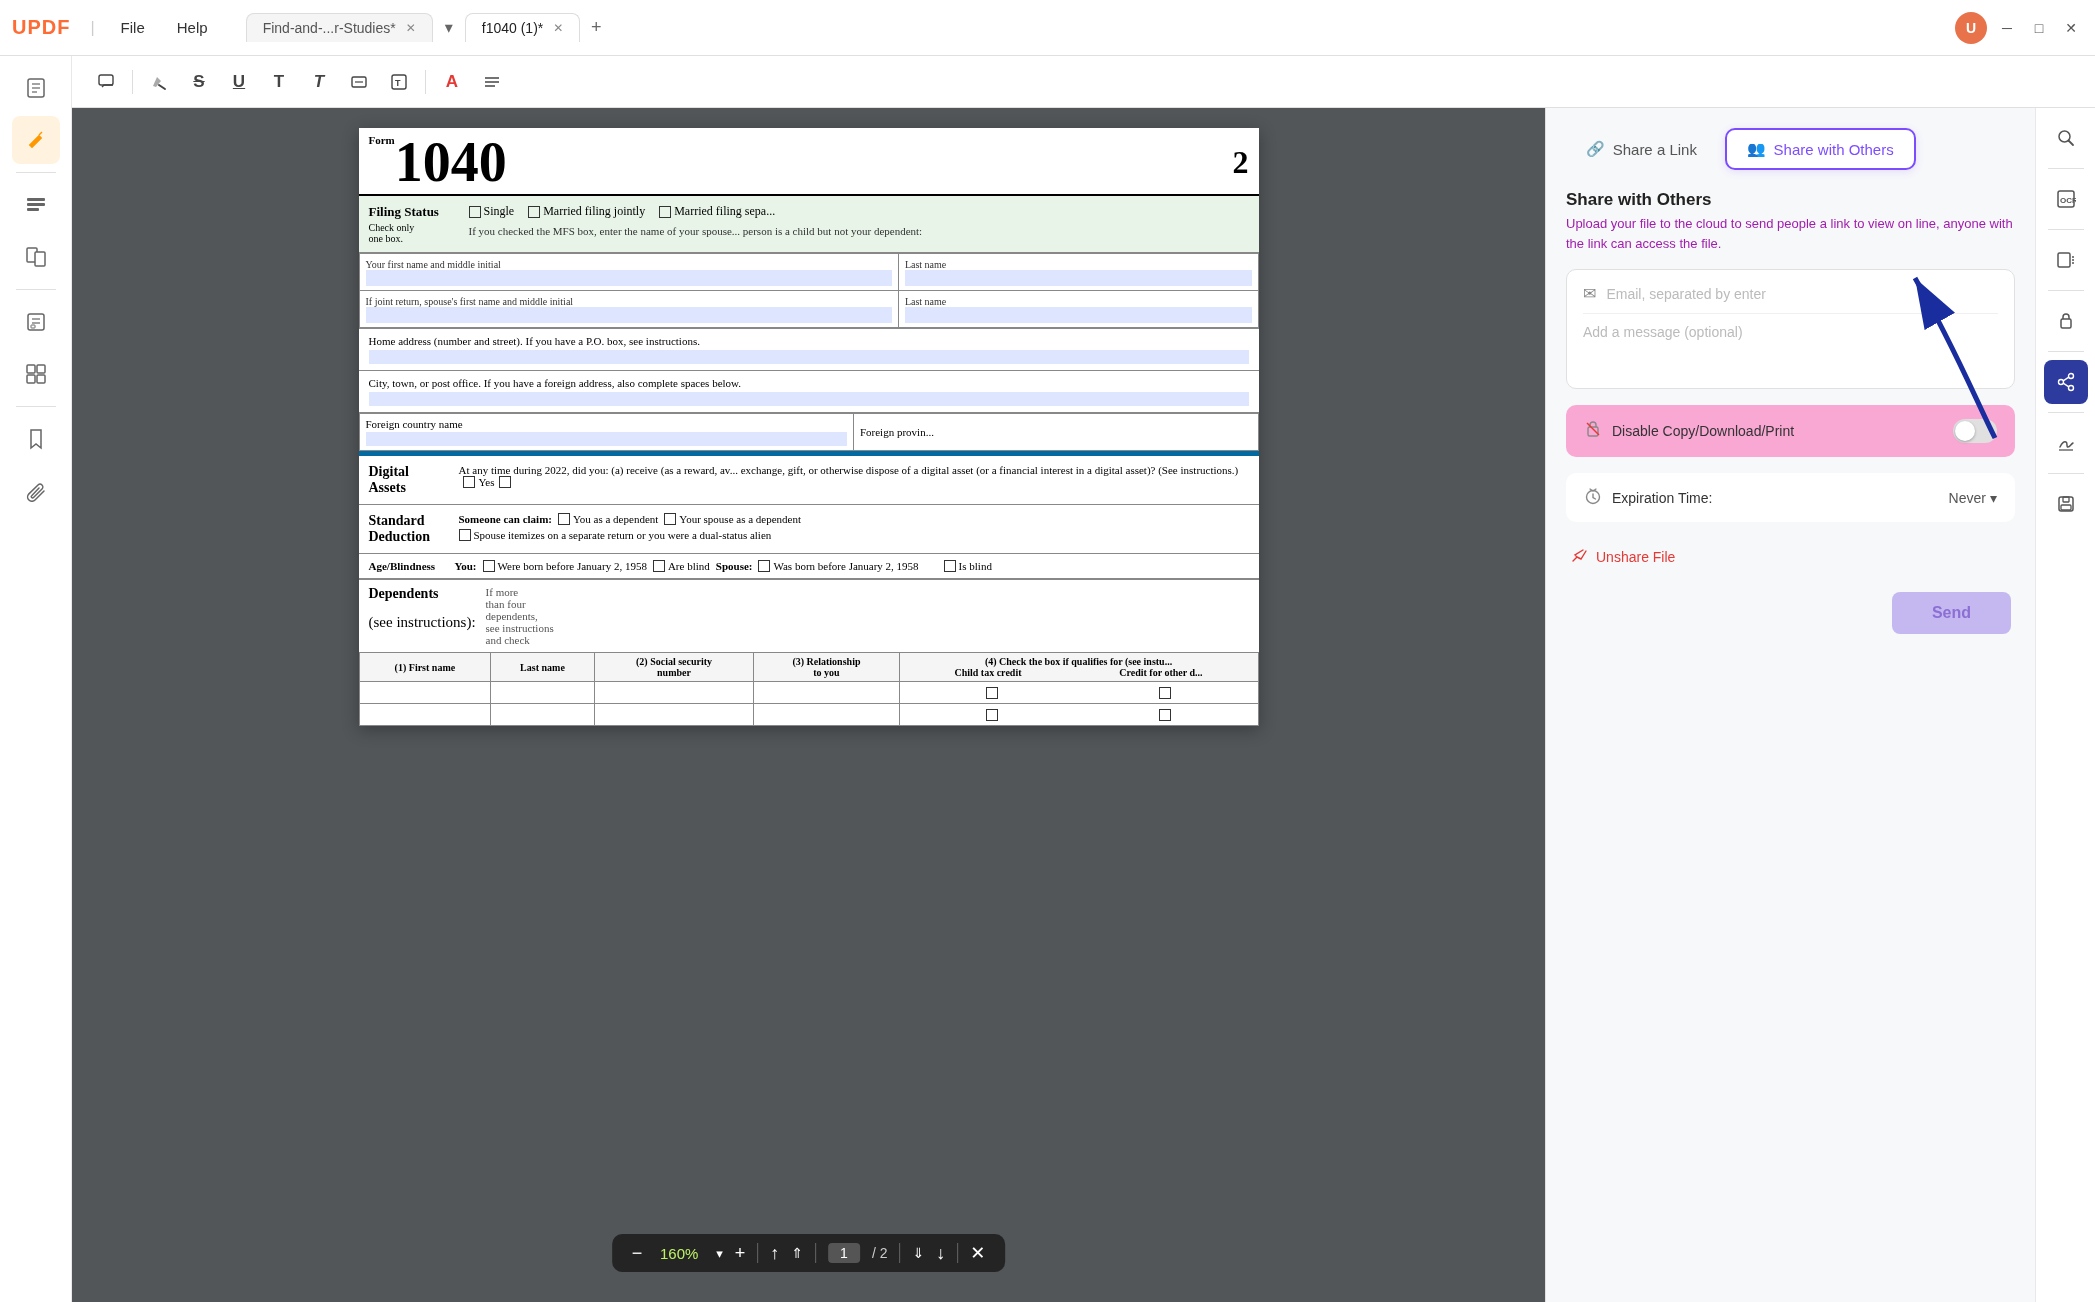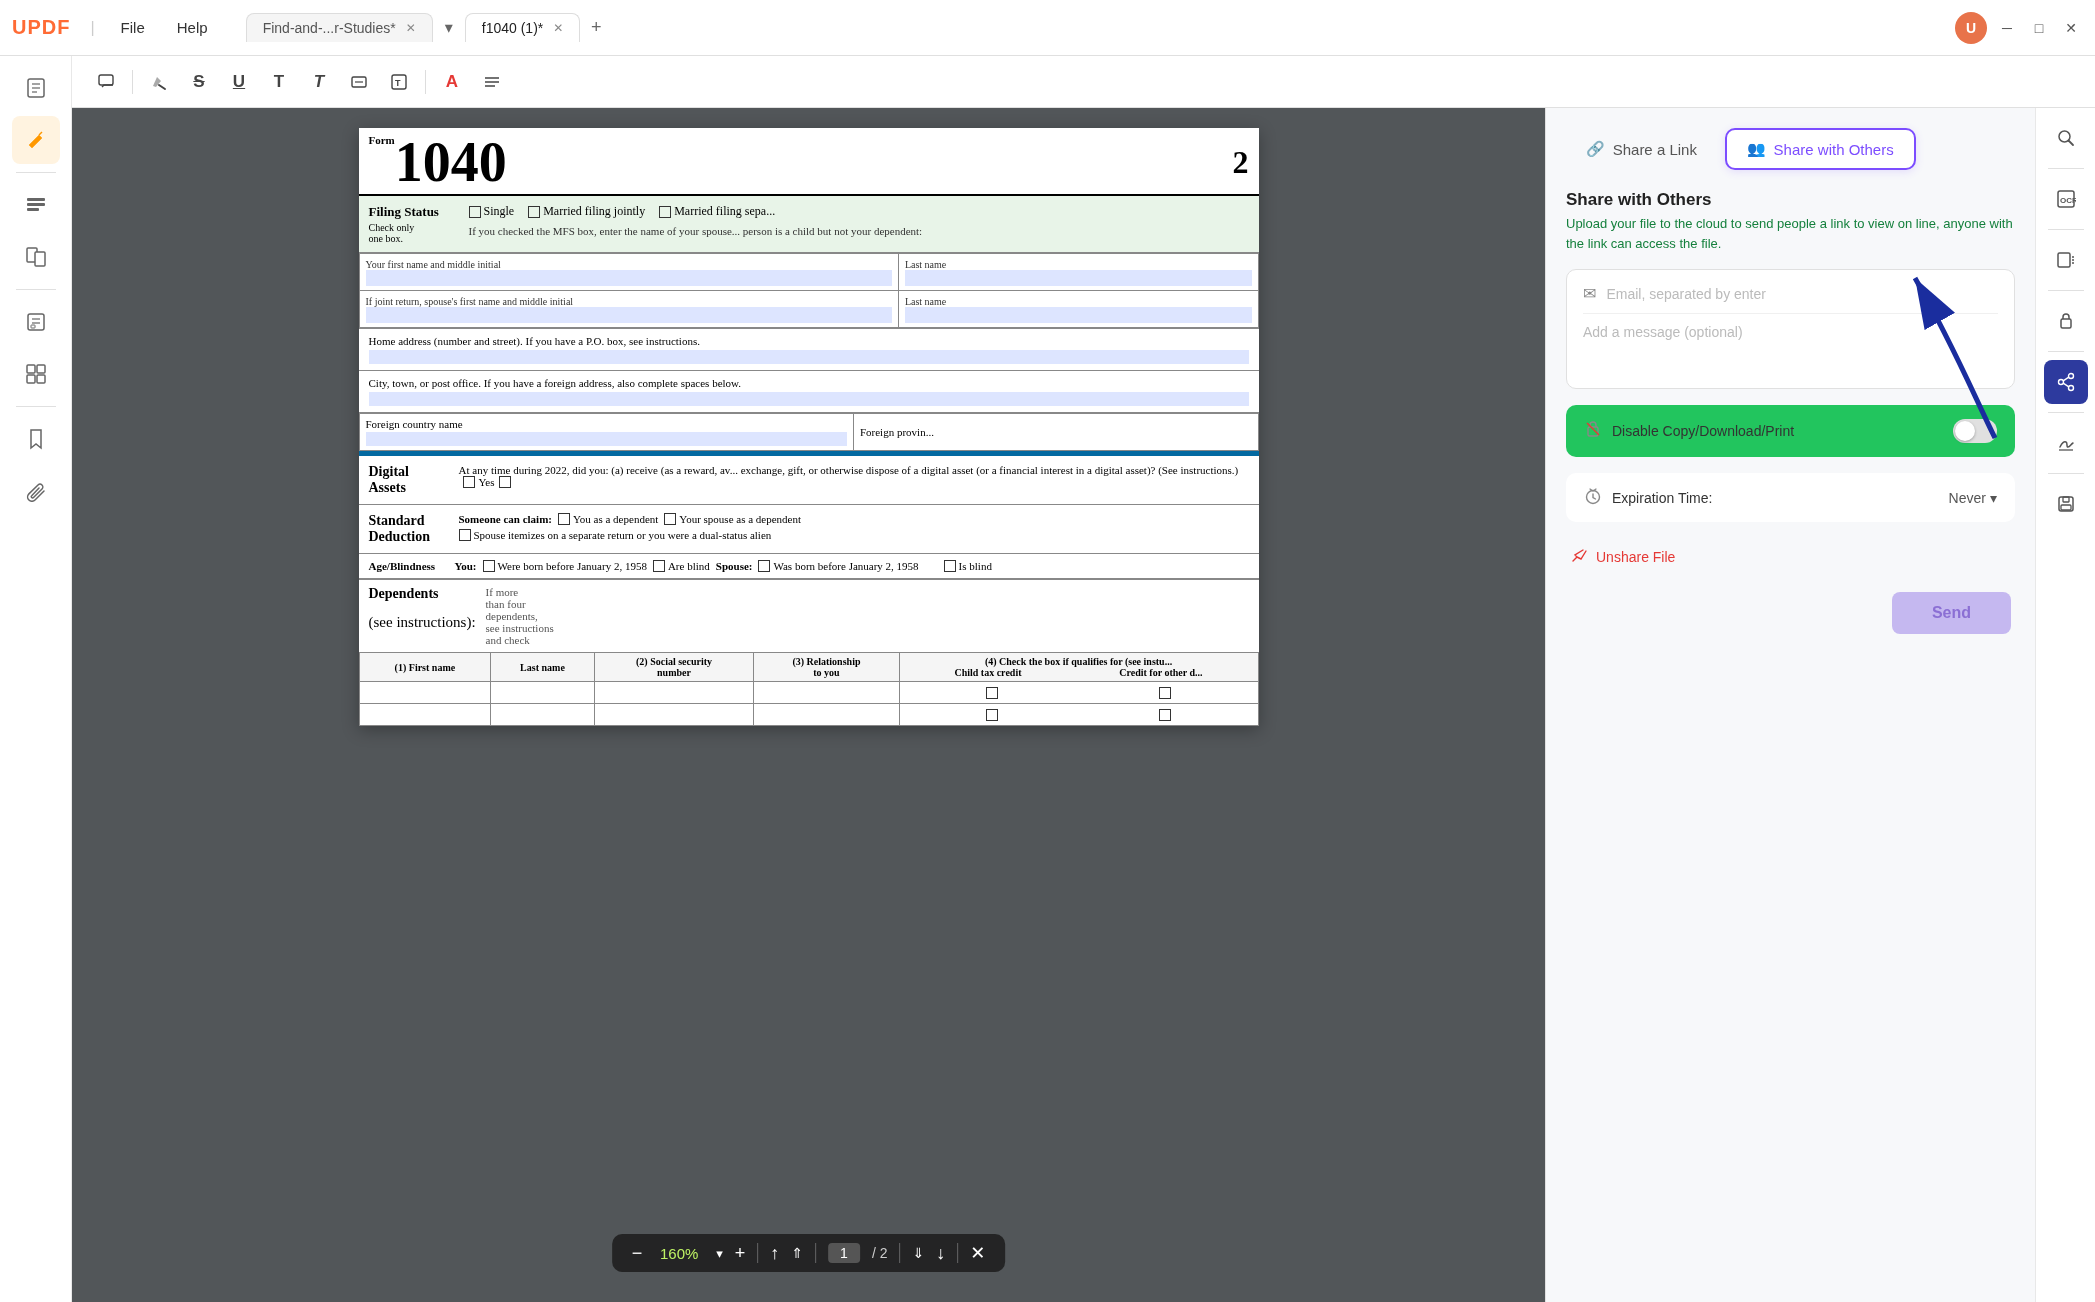--- a/index.html
+++ b/index.html
@@ -96,40 +96,40 @@
     }
     .share-tab.inactive { background: transparent; color: #555; }
     .share-tab.active {
       background: #fff; color: #7c4dff; border: 2px solid #7c4dff; box-shadow: 0 2px 8px rgba(124,77,255,0.15);
     }
 
     
     .share-content { padding: 20px; flex: 1; display: flex; flex-direction: column; gap: 16px; }
 
     .share-title { font-size: 17px; font-weight: 600; color: #222; }
-    .share-desc { font-size: 13px; color: #15803d; line-height: 1.5; margin-top: 4px; }
+    .share-desc { font-size: 13px; color: #a21caf; line-height: 1.5; margin-top: 4px; }
 
     .email-box {
       background: white; border: 1.5px solid #e0e0e0; border-radius: 10px;
       padding: 14px 16px; min-height: 120px;
     }
     .email-input-row { display: flex; align-items: center; gap: 10px; border-bottom: 1px solid #f0f0f0; padding-bottom: 10px; }
     .email-icon { font-size: 16px; color: #888; }
     .email-input {
       border: none; outline: none; font-size: 14px; color: #333; flex: 1;
       background: transparent;
     }
     .email-input::placeholder { color: #bbb; }
     .message-area {
       padding-top: 10px; font-size: 14px; color: #bbb; min-height: 60px;
     }
 
     
     .settings-row {
-      background: #22c55e; border-radius: 10px; padding: 14px 18px;
+      background: #f9a8d4; border-radius: 10px; padding: 14px 18px;
       display: flex; align-items: center; justify-content: space-between;
     }
     .settings-label { display: flex; align-items: center; gap: 10px; font-size: 14px; color: #333; }
     .settings-icon { font-size: 16px; color: #888; }
 
     
     .toggle {
       width: 44px; height: 24px; background: #e0e0e0; border-radius: 12px;
       position: relative; cursor: pointer;
     }

